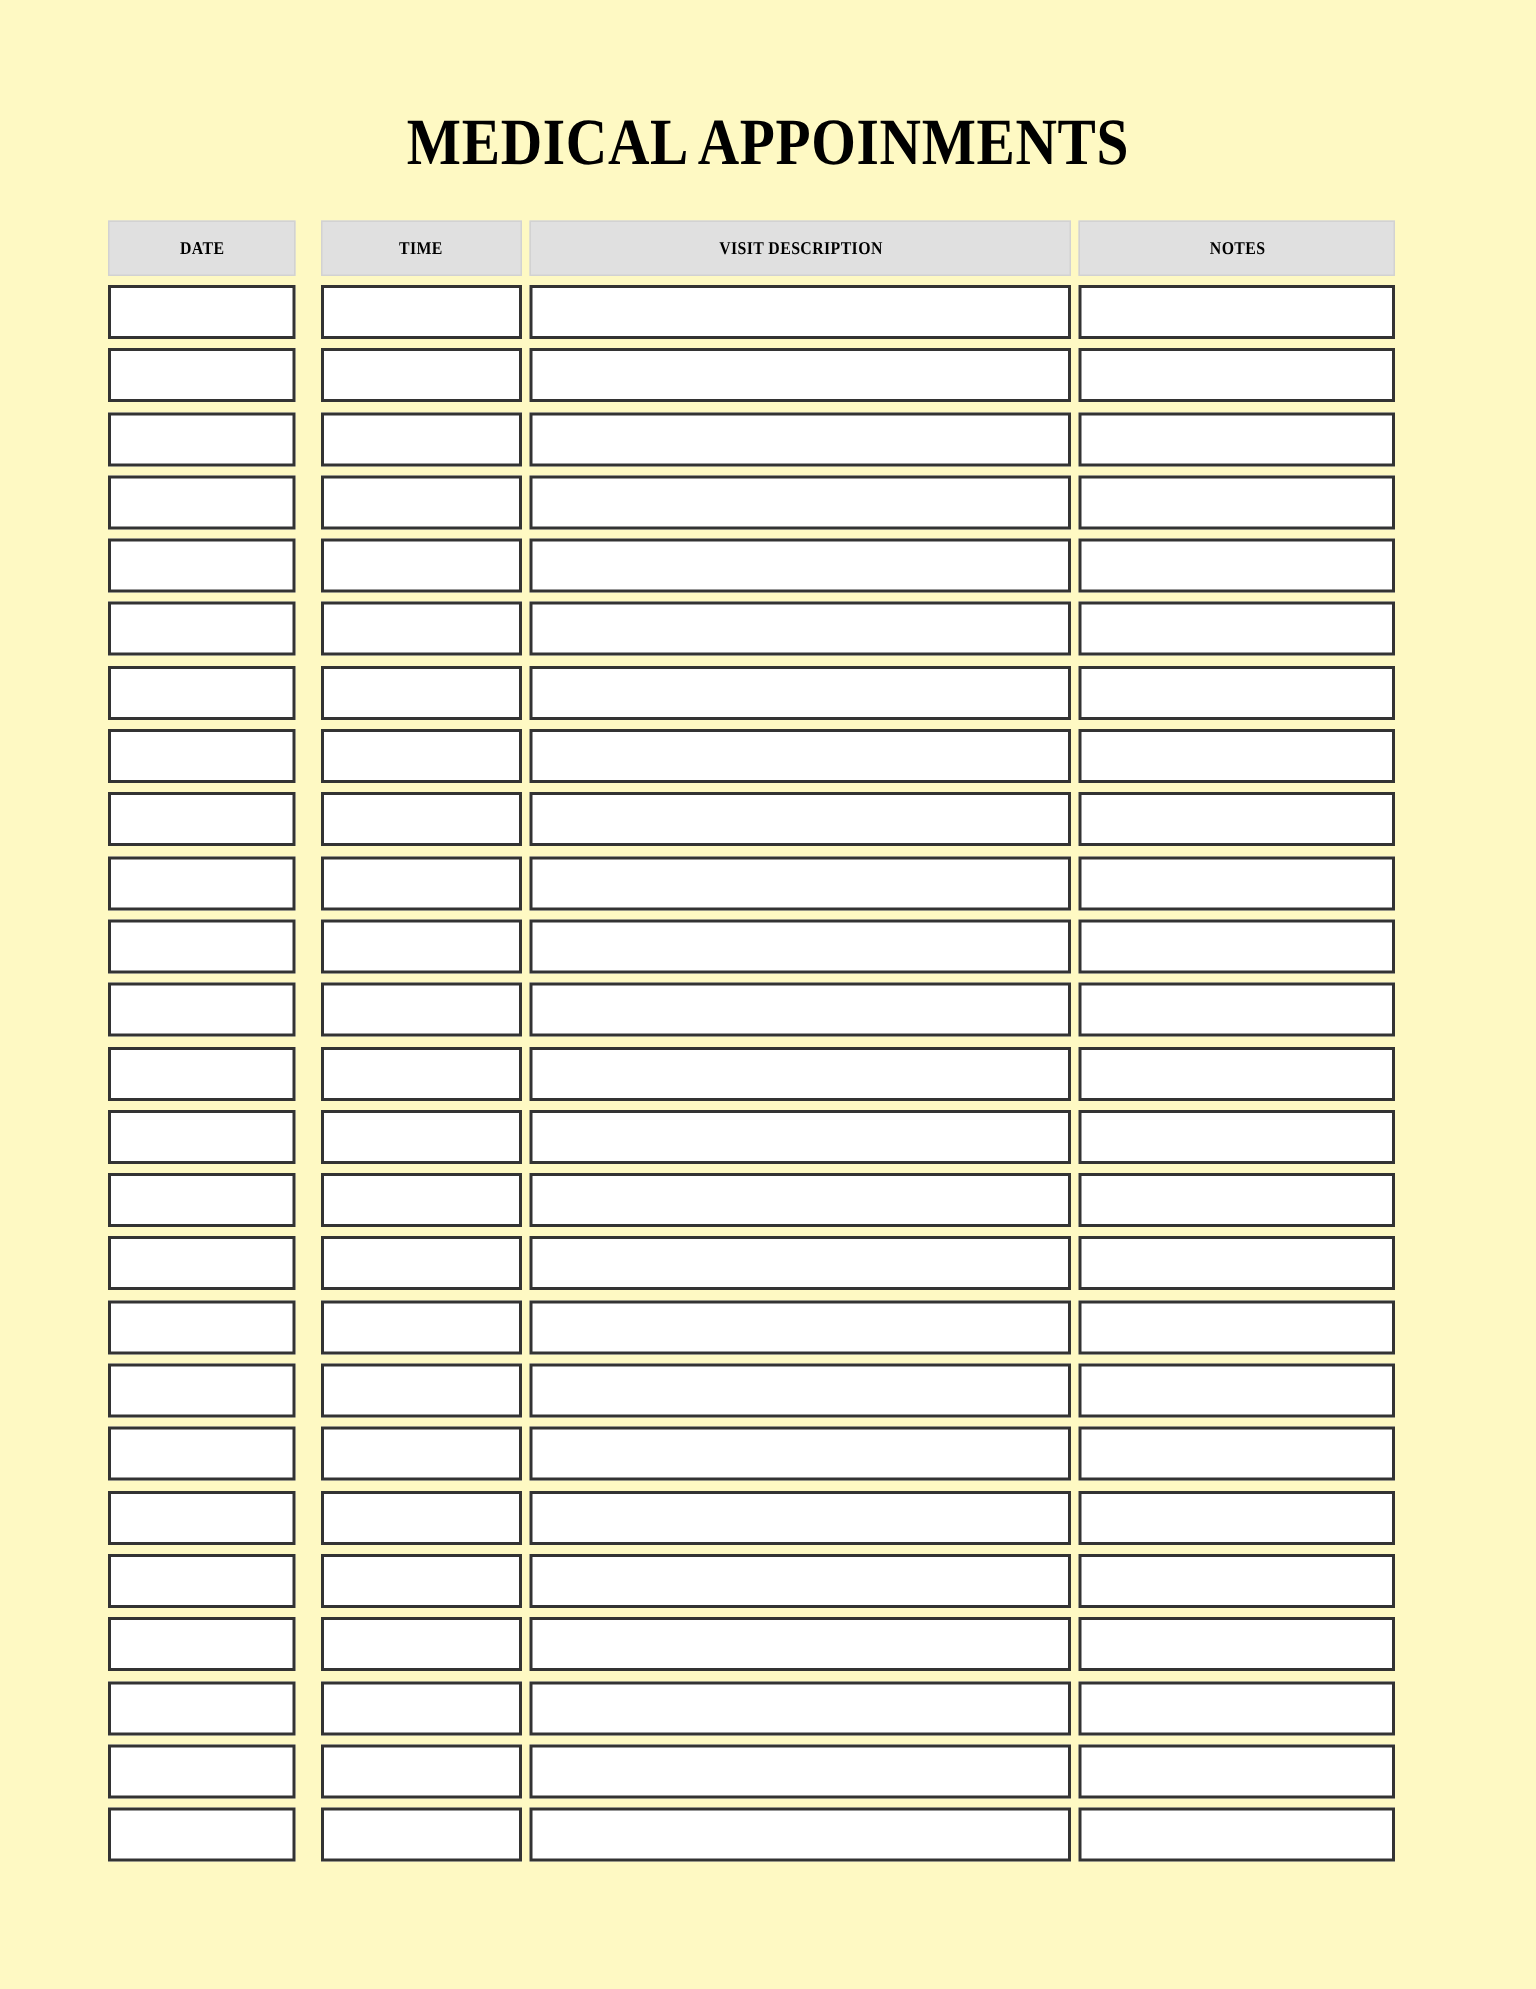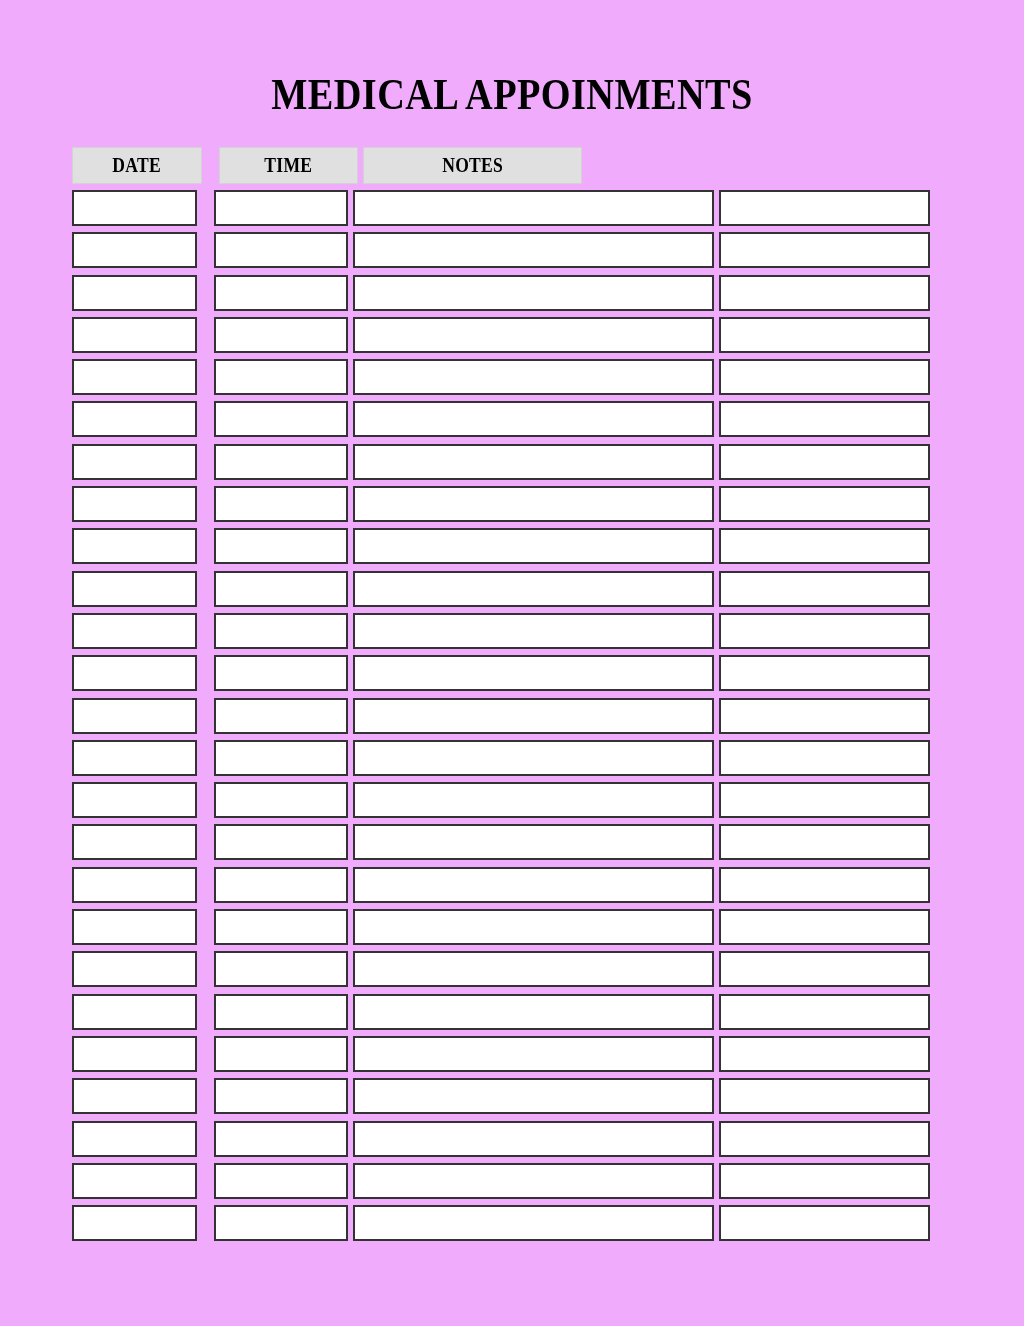--- a/index.html
+++ b/index.html
@@ -16,21 +16,21 @@
     -webkit-font-smoothing: antialiased;
     overflow: hidden;
   }
 
   .page {
     position: absolute;
     left: 0;
     top: 0;
     width: 1024px;
     height: 1326px;
-    background: #f0abfc;
+    background: #fef9c3;
   }
 
   
   .title {
     position: absolute;
     left: 0;
     top: 68px;
     width: 1024px;
     text-align: center;
     font-family: "Liberation Serif", "DejaVu Serif", serif;
@@ -80,21 +80,21 @@
   }
   .header-cell {
     height: 37px;
     background: #e0e0e0;
     border: 1px solid #d2d2d2;
     display: flex;
     align-items: center;
     justify-content: center;
     font-family: "Liberation Serif", "DejaVu Serif", serif;
     font-weight: bold;
-    font-size: 20px;
+    font-size: 12px;
     letter-spacing: 0.3px;
     color: #000000;
     text-align: center;
     white-space: nowrap;
   }
   .header-cell .htext {
     display: inline-block;
     transform: scaleX(0.88);
     transform-origin: center center;
   }
@@ -119,20 +119,23 @@
 
   <div class="table">
 
     <div class="row header-row">
       <div class="cell header-cell col-date">
         <span class="htext">DATE</span>
       </div>
       <div class="cell header-cell col-time">
         <span class="htext">TIME</span>
       </div>
+      <div class="cell header-cell col-visit">
+        <span class="htext">VISIT DESCRIPTION</span>
+      </div>
       <div class="cell header-cell col-notes">
         <span class="htext">NOTES</span>
       </div>
     </div>
 
     <div id="body-rows">
         <div class="row body-row">
           <div class="cell body-cell col-date"></div>
           <div class="cell body-cell col-time"></div>
           <div class="cell body-cell col-visit"></div>

